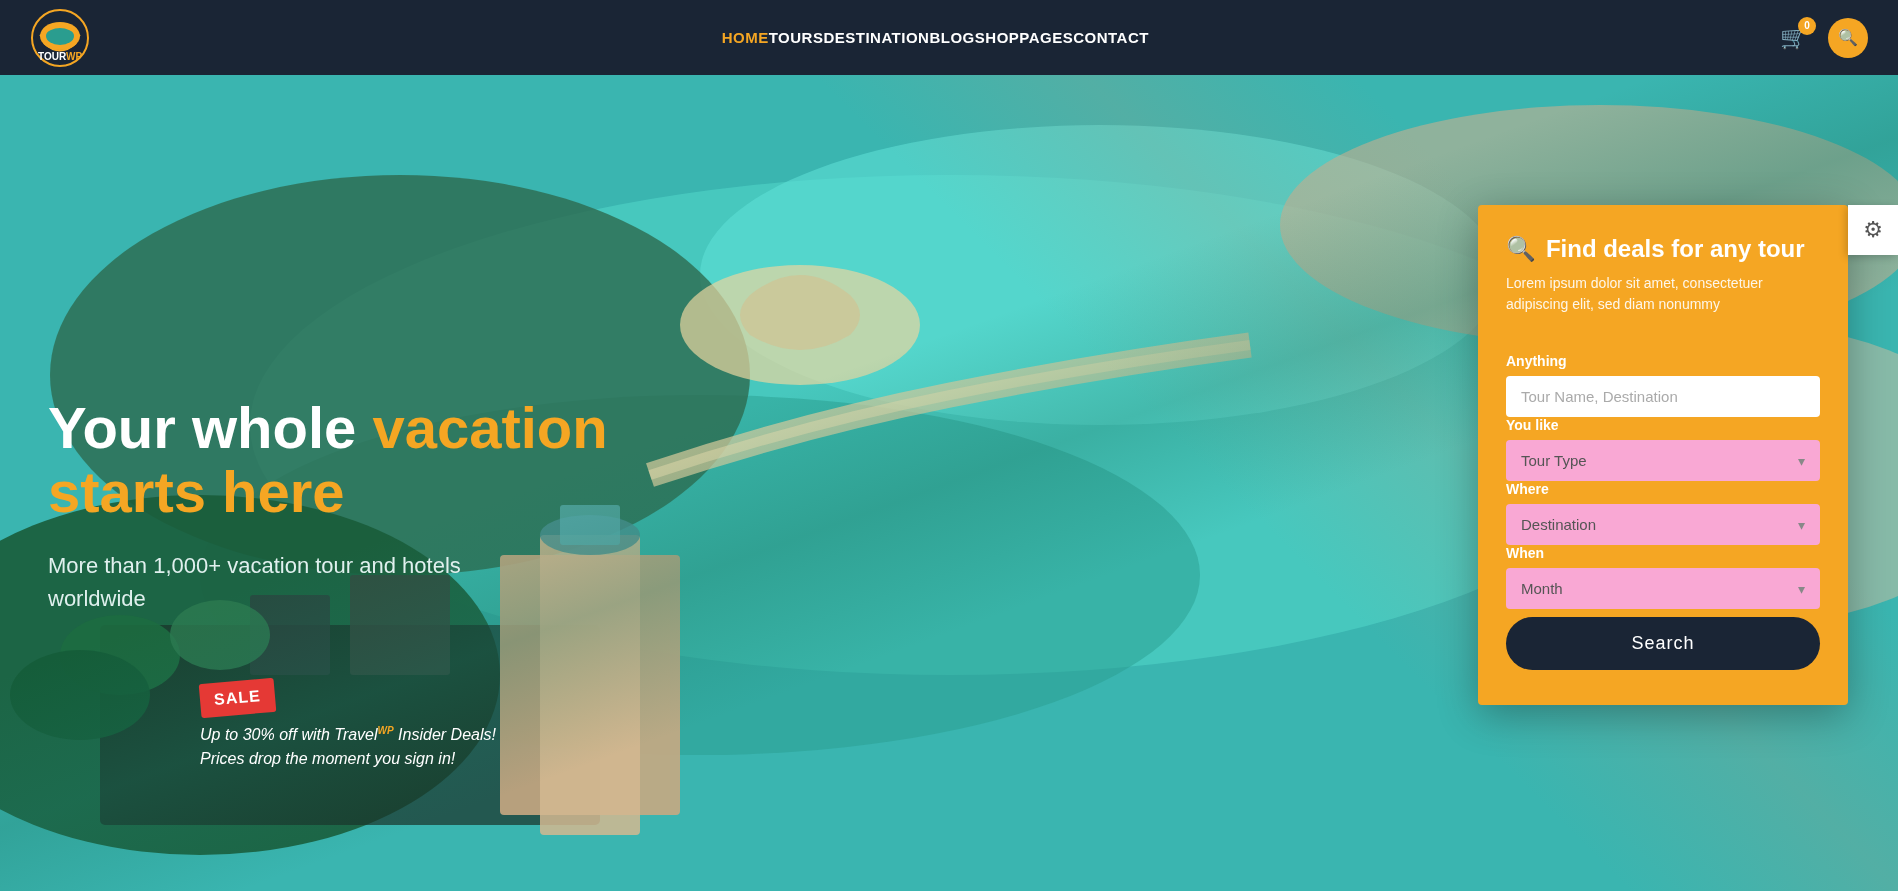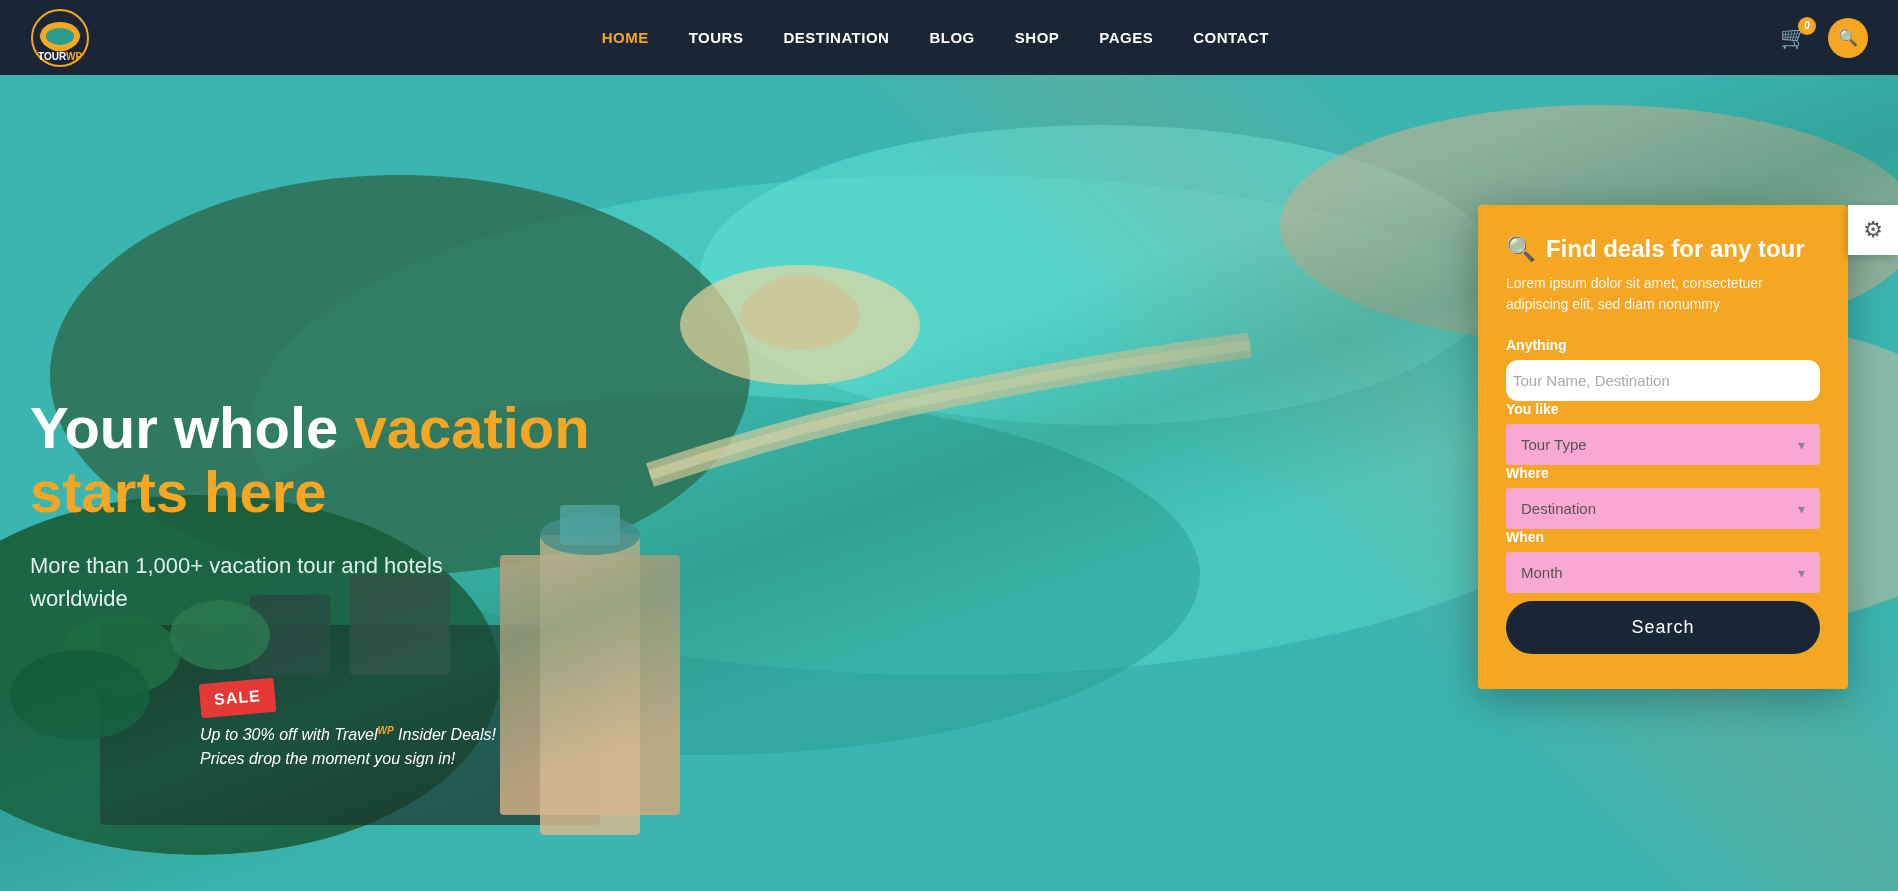--- a/index.html
+++ b/index.html
@@ -21,21 +21,20 @@
       align-items: flex-start;
       gap: 8px;
     }
     .logo-icon {
       width: 60px;
       height: 60px;
     }
     .nav-menu {
       display: flex;
       align-items: center;
-      gap: 40px;
       list-style: none;
     }
     .nav-menu li a {
       text-decoration: none;
       color: #fff;
       font-size: 15px;
       font-weight: 600;
       letter-spacing: 0.5px;
       text-transform: uppercase;
     }
@@ -125,21 +124,21 @@
       content: '';
       position: absolute;
       top: 0; left: 0; right: 0; bottom: 0;
       background:
         linear-gradient(160deg, transparent 40%, rgba(30,120,100,0.3) 50%, transparent 60%),
         linear-gradient(45deg, transparent 60%, rgba(180,150,120,0.2) 70%, transparent 80%);
     }
 
     .hero-content {
       position: absolute;
-      left: 30px;
+      left: 48px;
       top: 50%;
       transform: translateY(-40%);
       z-index: 10;
       max-width: 650px;
     }
     .hero-headline {
       font-size: 58px;
       font-weight: 800;
       color: #fff;
       line-height: 1.1;
@@ -205,36 +204,36 @@
       margin-bottom: 10px;
       display: flex;
       align-items: center;
       gap: 10px;
     }
     .search-panel-desc {
       font-size: 14px;
       color: #fff;
       opacity: 0.9;
       line-height: 1.5;
-      margin-bottom: 22px;
+      margin-bottom: 38px;
     }
     .form-group {
     }
     .form-label {
       font-size: 14px;
       color: #fff;
       font-weight: 600;
       margin-bottom: 7px;
       display: block;
     }
     .form-input {
       width: 100%;
-      padding: 12px 7px;
+      padding: 12px 15px;
       border: none;
-      border-radius: 12px;
+      border-radius: 4px;
       font-size: 15px;
       color: #555;
       background: #fff;
       outline: none;
     }
     .form-input::placeholder {
       color: #aaa;
     }
     .form-select-wrap {
       position: relative;

